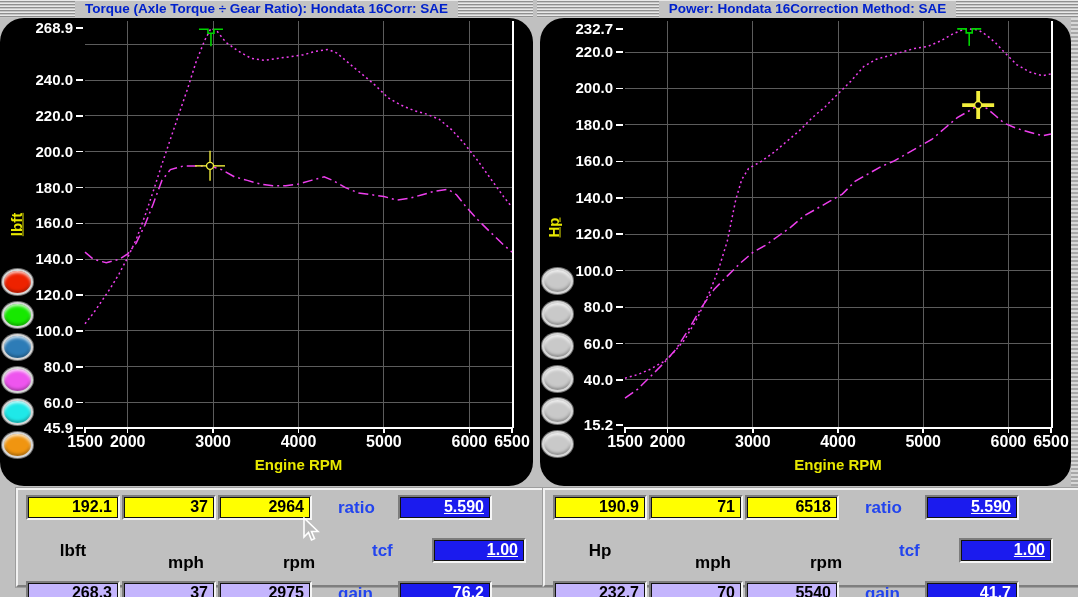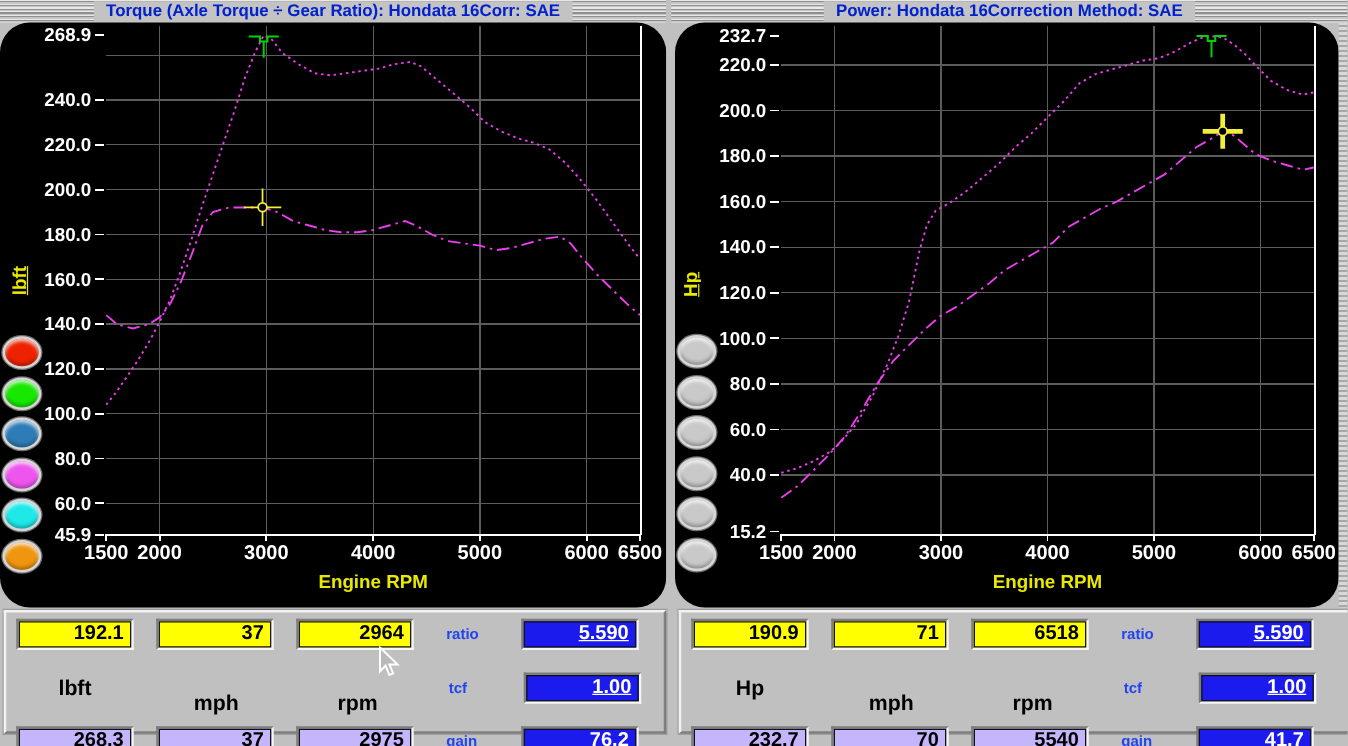--- a/index.html
+++ b/index.html
@@ -46,37 +46,37 @@
     border:2px solid;border-color:#f2f2f2 #7e7e7e #7e7e7e #f2f2f2;
     box-shadow:0 0 0 1px #9d9d9d;
     padding:5px 0 0 8px;
   }
   .rrow{display:flex;margin-bottom:5px;align-items:center;}
   .well{
     width:94px;height:25px;box-sizing:border-box;flex:none;
     border:2px solid;border-color:#7d7d7d #f5f5f5 #f5f5f5 #7d7d7d;
     background:#c0c0c0;
   }
-  .well + .well{margin-left:18px;}
+  .well + .well{margin-left:2px;}
   .val{
     width:100%;height:100%;box-sizing:border-box;border:1px solid #111;
     font-size:16px;font-weight:bold;line-height:18px;
     text-align:right;padding-right:5px;color:#000;
   }
   .val.yellow{background:#ffff00;}
   .val.green{background:#c4b5fd;}
   .val.blue{background:#1b1bee;color:#fff;text-decoration:underline;}
   .unit{
     width:94px;flex:none;text-align:center;
     font-size:17px;font-weight:bold;color:#000;line-height:26px;
   }
   .unit + .unit{margin-left:19px;margin-top:25px;}
   .slabel{
     width:56px;flex:none;margin-left:26px;
-    font-size:12px;font-weight:bold;color:#2244ee;line-height:25px;
+    font-size:17px;font-weight:bold;color:#2244ee;line-height:25px;
   }
   .well.stat{margin-left:4px;width:94px;}
   .cursor-overlay{position:absolute;z-index:30;pointer-events:none;}
 </style>
 </head>
 <body>
 
 <div class="titlebar" style="left:0;width:533px;">
   <div class="title-plate">
     <span>Torque (Axle Torque ÷ Gear Ratio): Hondata 16</span>
@@ -240,21 +240,21 @@
 <div id="btns-right">
     <div class="cbtn" style="left: 542px; top: 268px; background: radial-gradient(circle at 50% 35%, rgb(201, 201, 201) 60%, rgb(201, 201, 201)) rgb(201, 201, 201);"></div>
     <div class="cbtn" style="left: 542px; top: 301px; background: radial-gradient(circle at 50% 35%, rgb(201, 201, 201) 60%, rgb(201, 201, 201)) rgb(201, 201, 201);"></div>
     <div class="cbtn" style="left: 542px; top: 333px; background: radial-gradient(circle at 50% 35%, rgb(201, 201, 201) 60%, rgb(201, 201, 201)) rgb(201, 201, 201);"></div>
     <div class="cbtn" style="left: 542px; top: 366px; background: radial-gradient(circle at 50% 35%, rgb(201, 201, 201) 60%, rgb(201, 201, 201)) rgb(201, 201, 201);"></div>
     <div class="cbtn" style="left: 542px; top: 398px; background: radial-gradient(circle at 50% 35%, rgb(201, 201, 201) 60%, rgb(201, 201, 201)) rgb(201, 201, 201);"></div>
     <div class="cbtn" style="left: 542px; top: 431px; background: radial-gradient(circle at 50% 35%, rgb(201, 201, 201) 60%, rgb(201, 201, 201)) rgb(201, 201, 201);"></div>
   </div>
 <div class="edge-strip" style="left:1071px;top:18px;width:7px;height:468px;"></div>
 
-<div class="readout" style="left:3px;">
+<div class="readout" style="left:16px;">
   <div class="rrow">
     <div class="well">
         <div class="val yellow">192.1</div>
       </div>
     <div class="well">
         <div class="val yellow">37</div>
       </div>
     <div class="well">
         <div class="val yellow">2964</div>
       </div>

